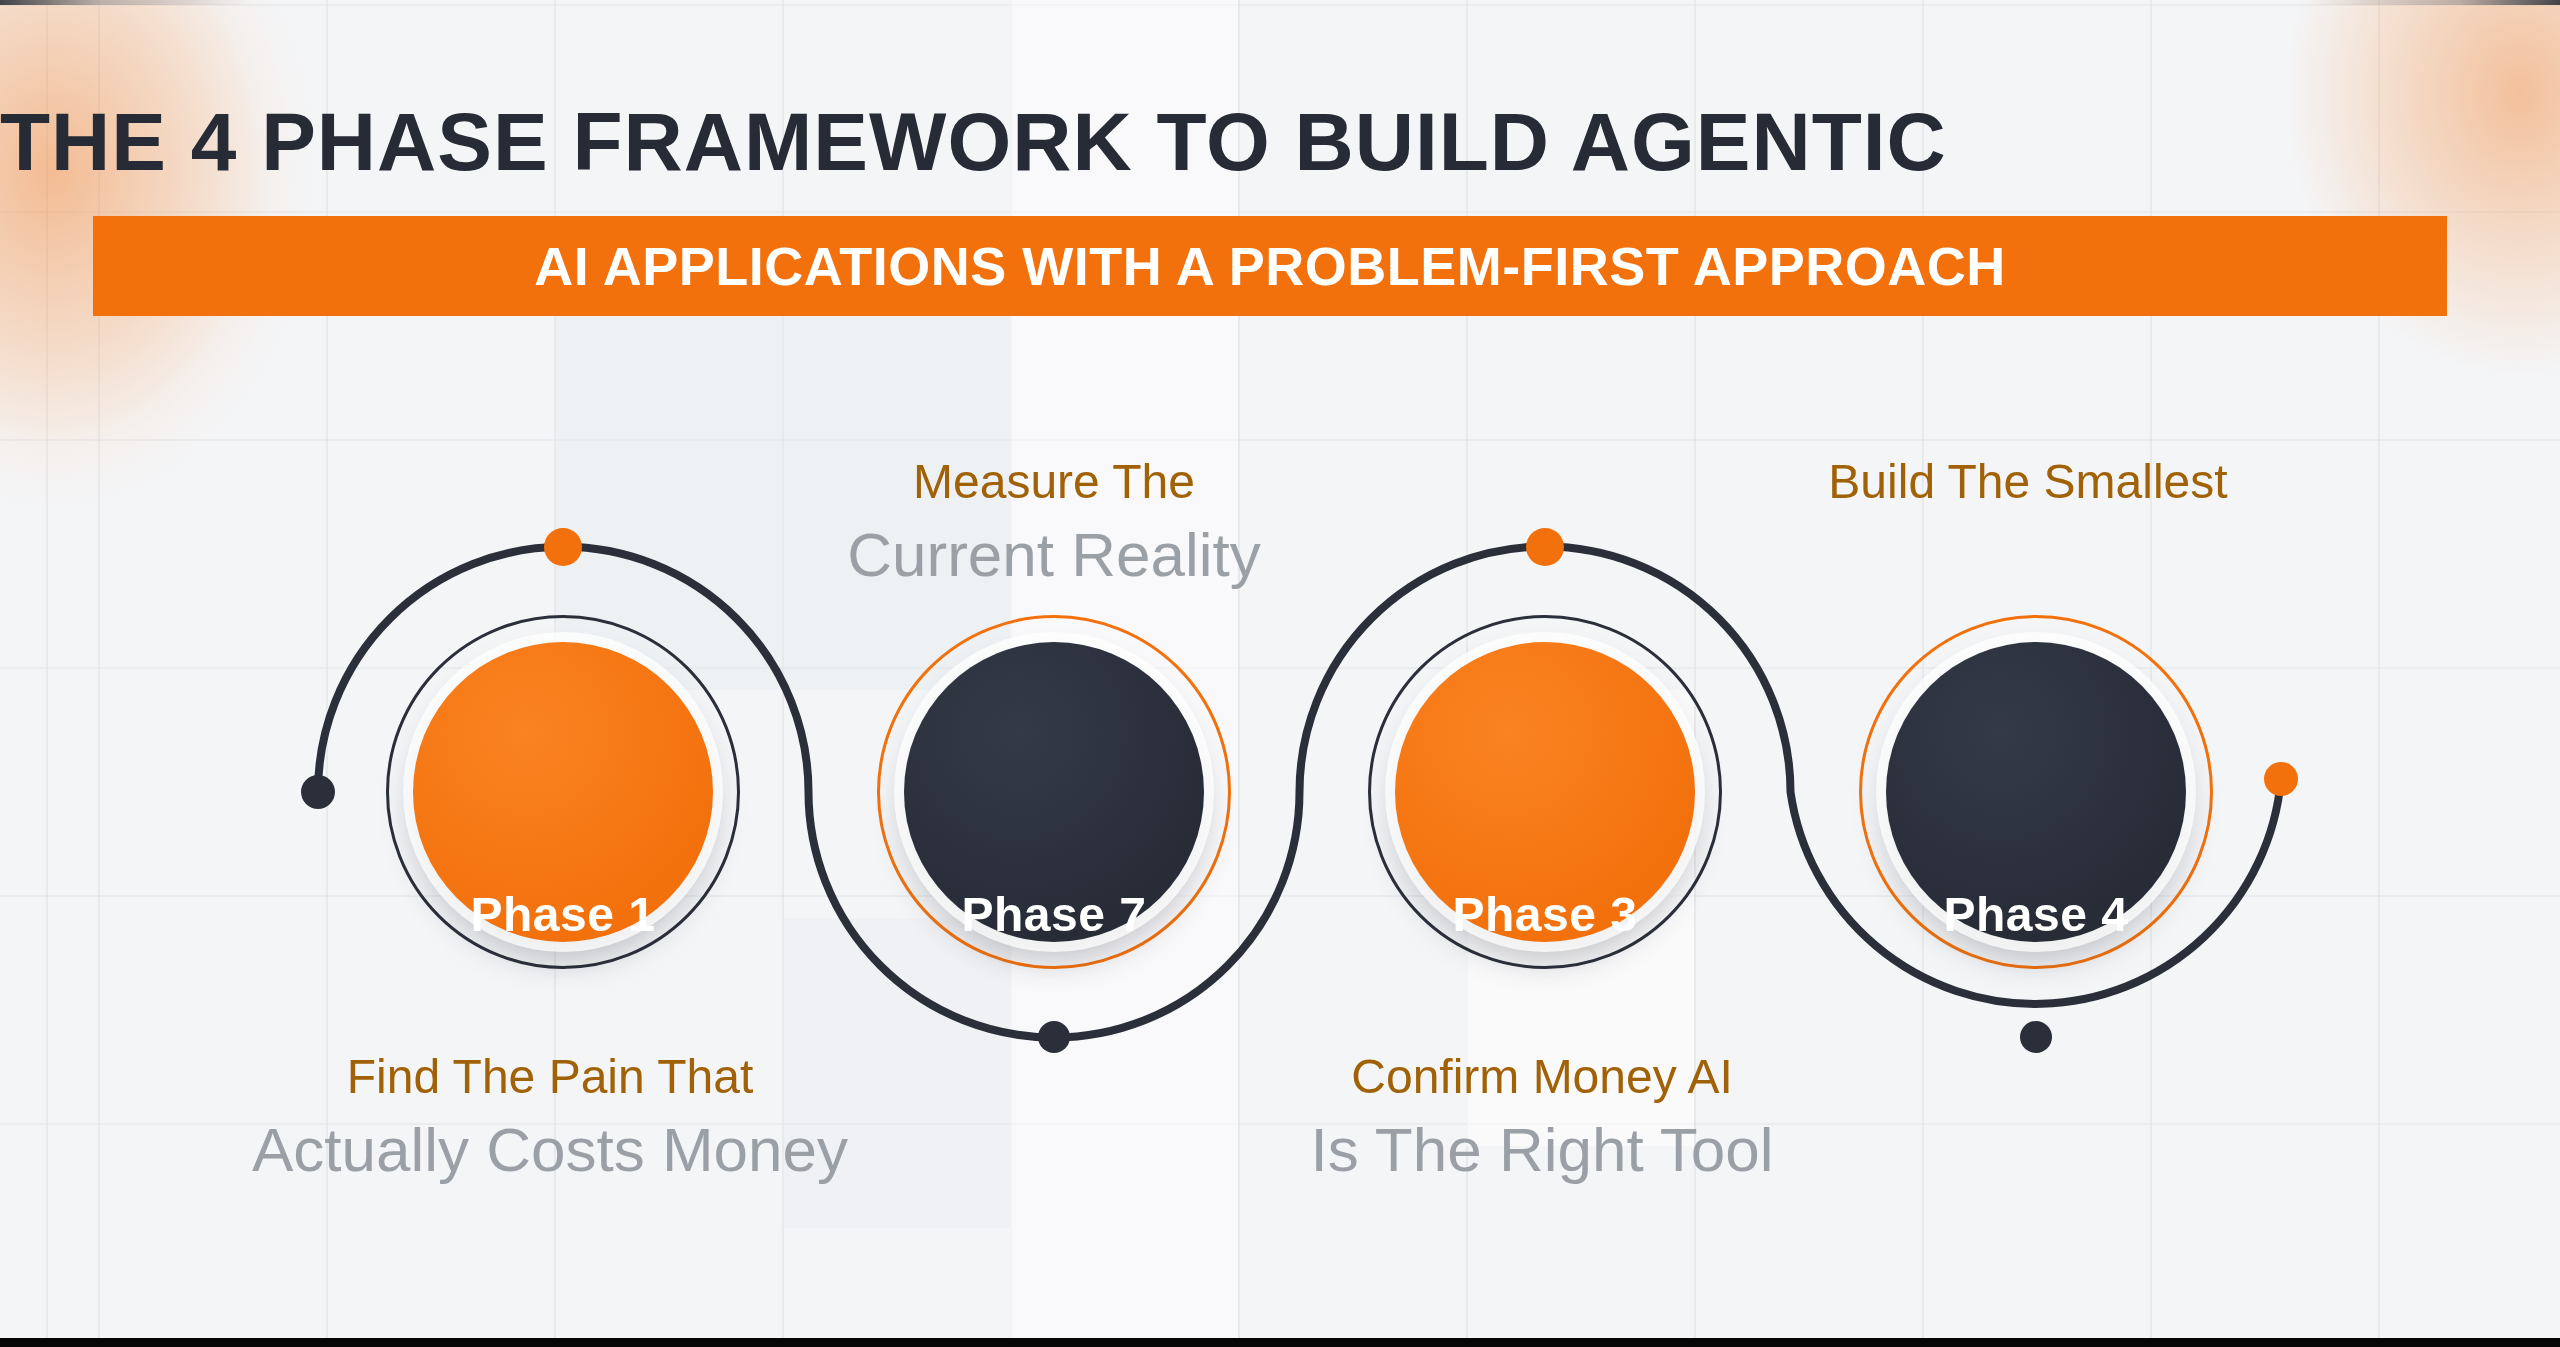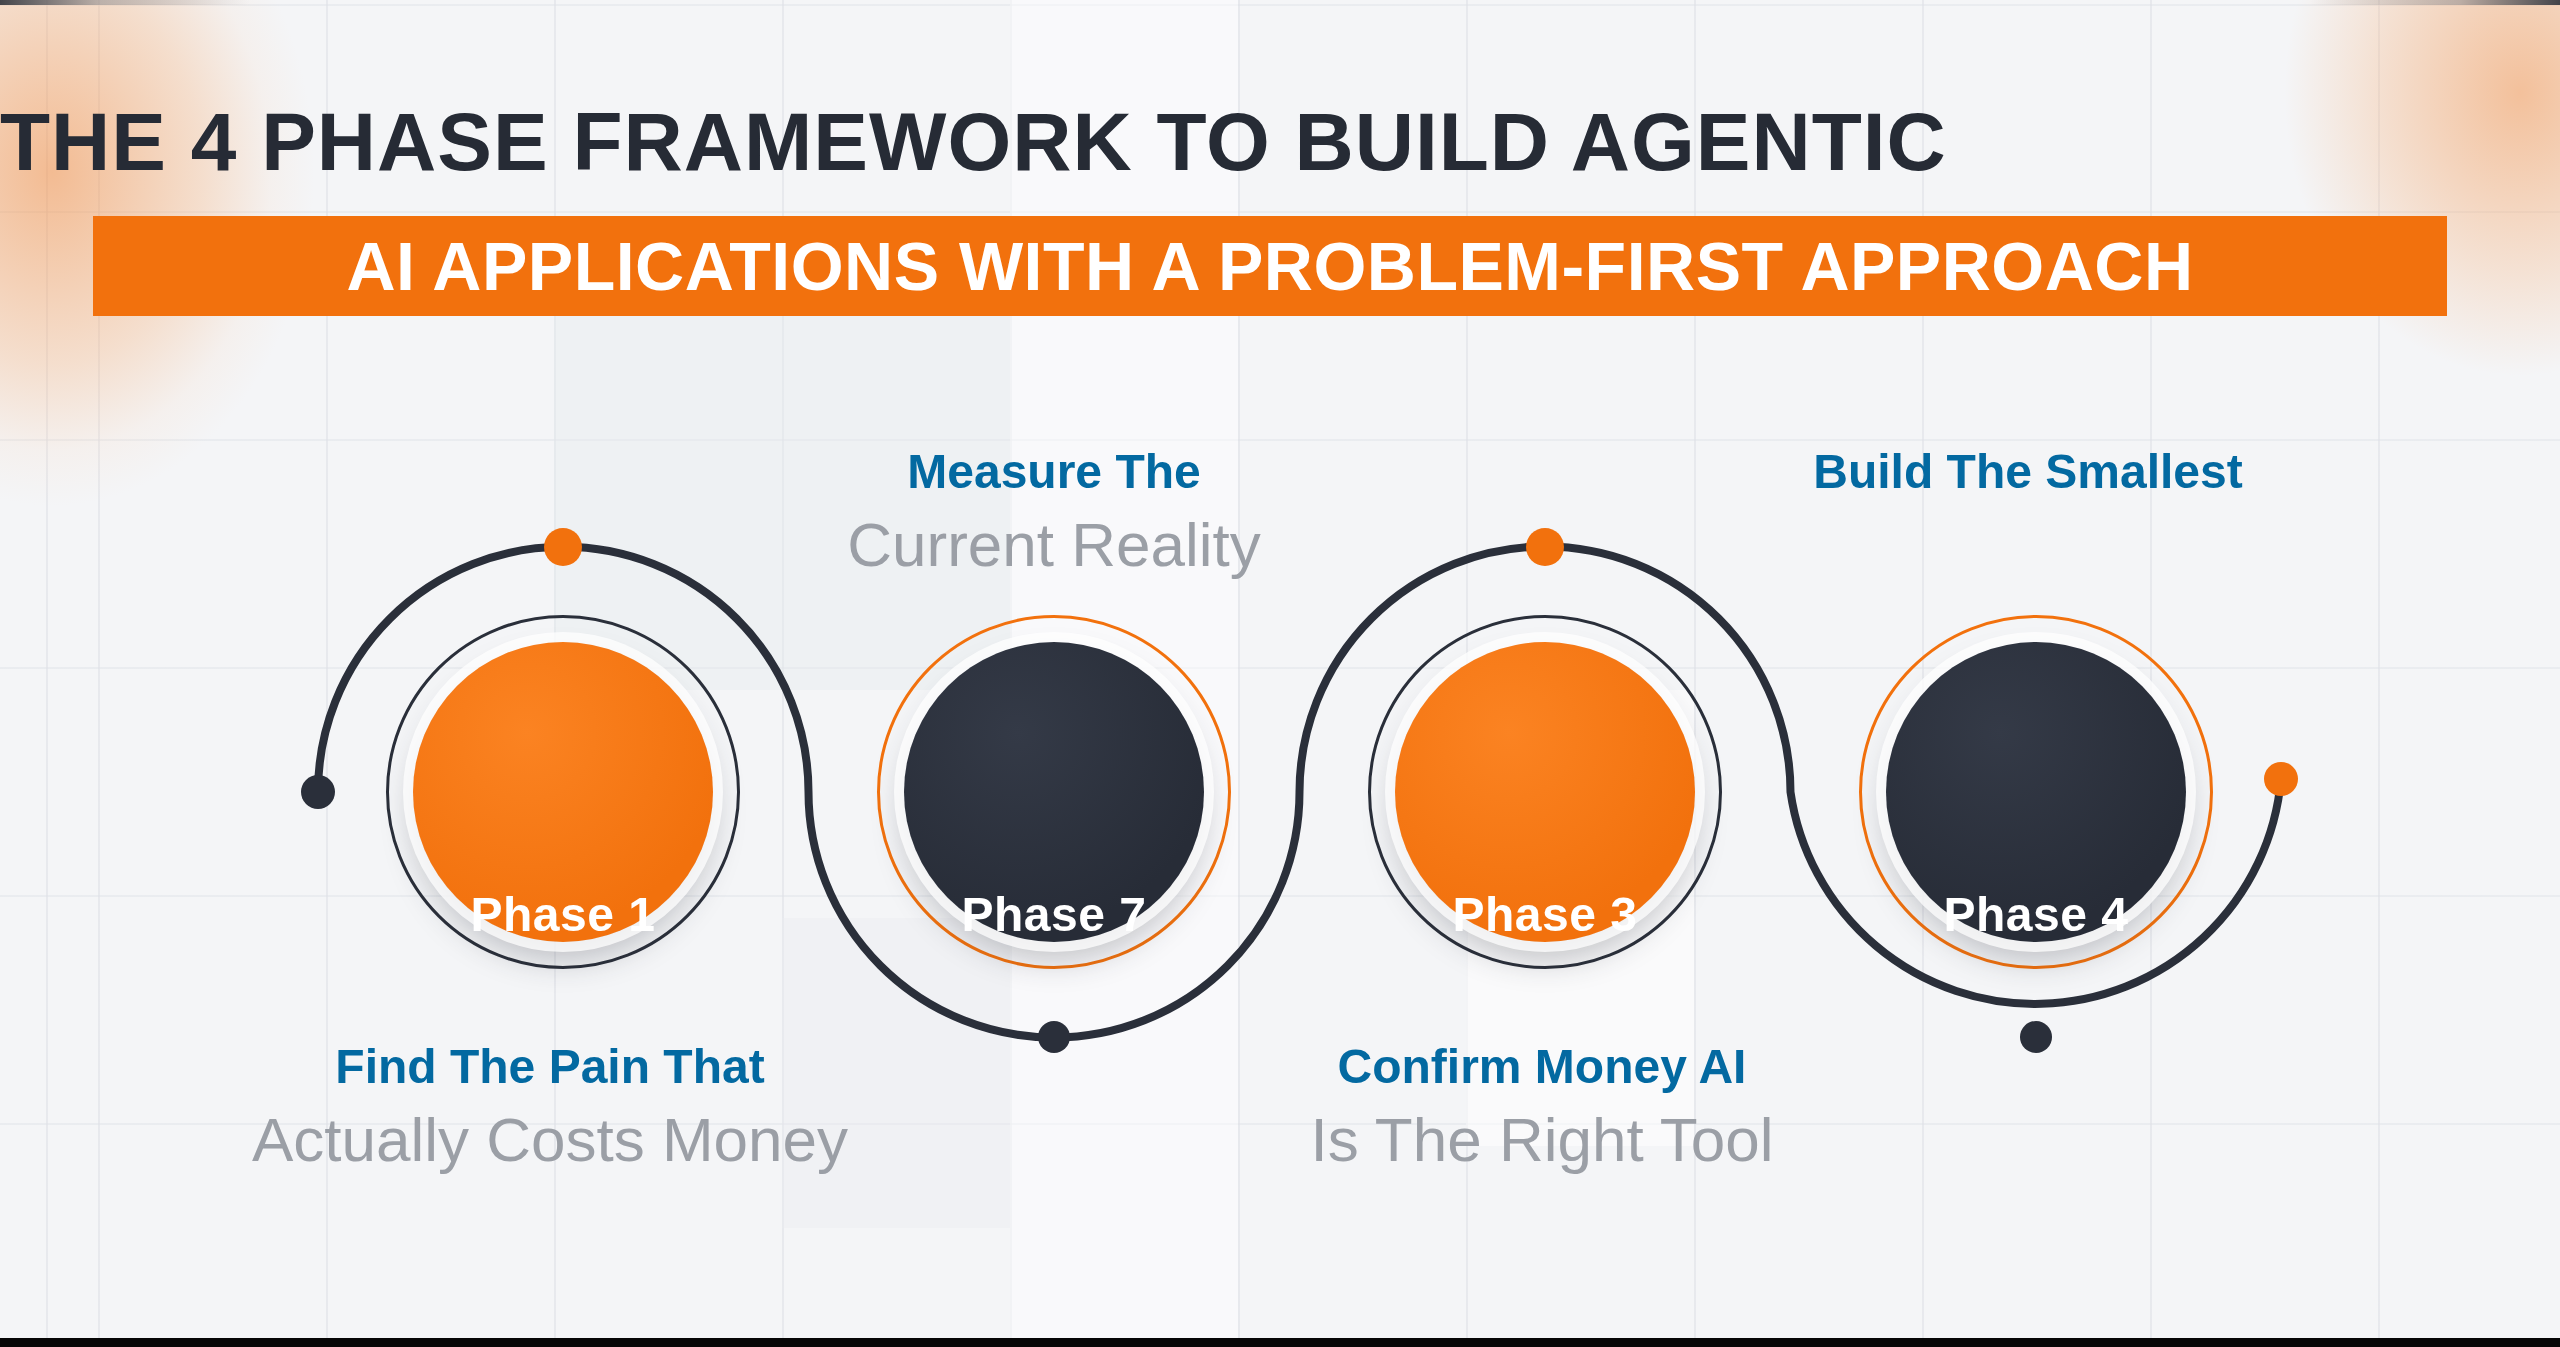--- a/index.html
+++ b/index.html
@@ -39,21 +39,21 @@
   .bottom-bar{position:absolute;left:0;bottom:0;width:2560px;height:9px;background:#060606;}
 
   .title{
     position:absolute;left:0;top:100px;width:2560px;text-align:left;
     font-size:82px;line-height:84px;font-weight:700;letter-spacing:1px;color:#262B35;
   }
   .banner{
     position:absolute;left:93px;top:216px;width:2354px;height:100px;
     background:#F2710D;display:flex;align-items:center;justify-content:center;
   }
-  .banner-text{font-size:68px;font-weight:700;letter-spacing:0.5px;color:#FFFFFF;}
+  .banner-text{font-size:54px;font-weight:700;letter-spacing:0.5px;color:#FFFFFF;}
 
   .curve-svg{position:absolute;left:0;top:0;width:2560px;height:1347px;}
 
   .ring{position:absolute;width:354px;height:354px;border-radius:50%;box-sizing:border-box;}
   .ring-dark{border:3px solid #2A2F3A;}
   .ring-orange{border:3px solid #F2710D;}
   .ring-p1{left:386px;top:615px;}
   .ring-p2{left:877px;top:615px;}
   .ring-p3{left:1368px;top:615px;}
   .ring-p4{left:1859px;top:615px;}
@@ -65,21 +65,21 @@
   }
   .disc-orange{background:radial-gradient(circle at 38% 30%, #FB8322, #F2710D 72%);}
   .disc-dark{background:radial-gradient(circle at 38% 30%, #343A47, #272C37 72%);}
   .disc-p1{left:413px;top:642px;}
   .disc-p2{left:904px;top:642px;}
   .disc-p3{left:1395px;top:642px;}
   .disc-p4{left:1886px;top:642px;}
   .phase-label{font-size:48px;font-weight:700;letter-spacing:0.5px;color:#FFFFFF;}
 
   .caption{position:absolute;width:800px;text-align:center;}
-  .cap-line1{font-size:48px;line-height:52px;font-weight:700;color:#0369a1;margin-bottom:20px;}
+  .cap-line1{font-size:48px;line-height:52px;font-weight:400;color:#a16207;margin-bottom:20px;margin-top:10px;}
   .cap-line2{font-size:62px;line-height:54px;font-weight:400;color:#9B9FA6;}
   .caption-top{top:446px;}
   .caption-bottom{top:1041px;}
   .caption-p1{left:150px;}
   .caption-p2{left:654px;}
   .caption-p3{left:1142px;}
   .caption-p4{left:1628px;}
 </style>
 </head>
 <body>

